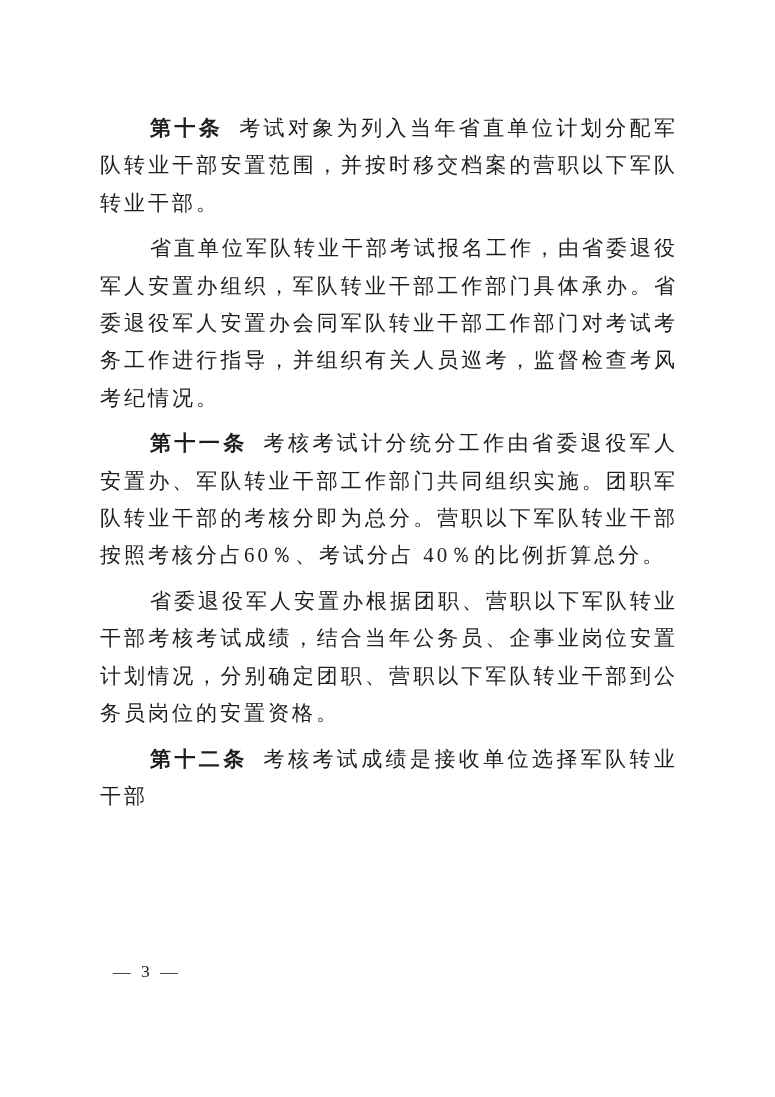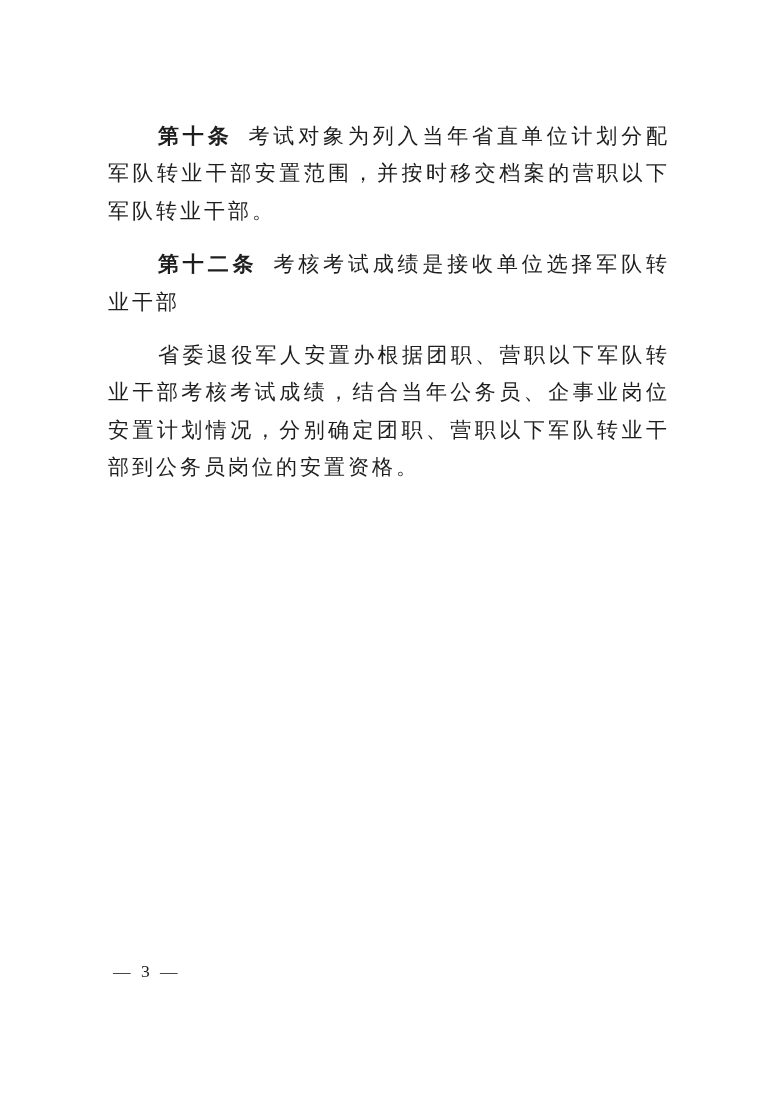--- a/index.html
+++ b/index.html
@@ -15,21 +15,21 @@
     overflow: hidden;
     font-family: "Liberation Serif", "DejaVu Serif", serif;
   }
   .content {
     position: absolute;
     left: 92px;
     top: 102px;
     width: 594px;
   }
   p.doc-para {
-    margin: 16px;
+    margin: 8px;
     padding: 0;
     font-size: 21px;
     line-height: 37.4px;
     letter-spacing: 3px;
     color: #1e1e1e;
     text-align: justify;
     text-align-last: left;
     text-indent: 50px;
   }
   .article-label {
@@ -52,20 +52,22 @@
   }
 </style>
 </head>
 <body>
 
 <div class="page">
   <div class="content">
   <p class="doc-para"><b class="article-label">第十条</b><span class="para-text">考试对象为列入当年省直单位计划分配军队转业干部安置范围，并按时移交档案的营职以下军队转业干部。</span></p>
 
 
+  <p class="doc-para"><span class="para-text">省直单位军队转业干部考试报名工作，由省委退役军人安置办组织，军队转业干部工作部门具体承办。省委退役军人安置办会同军队转业干部工作部门对考试考务工作进行指导，并组织有关人员巡考，监督检查考风考纪情况。</span></p>
 
+  <p class="doc-para"><b class="article-label">第十一条</b><span class="para-text">考核考试计分统分工作由省委退役军人安置办、军队转业干部工作部门共同组织实施。团职军队转业干部的考核分即为总分。营职以下军队转业干部按照考核分占60％、考试分占 40％的比例折算总分。</span></p>
+
+  <p class="doc-para"><span class="para-text">省委退役军人安置办根据团职、营职以下军队转业干部考核考试成绩，结合当年公务员、企事业岗位安置计划情况，分别确定团职、营职以下军队转业干部到公务员岗位的安置资格。</span></p>
 
   <p class="doc-para"><b class="article-label">第十二条</b><span class="para-text">考核考试成绩是接收单位选择军队转业干部</span></p>
-
-  <p class="doc-para"><span class="para-text">省委退役军人安置办根据团职、营职以下军队转业干部考核考试成绩，结合当年公务员、企事业岗位安置计划情况，分别确定团职、营职以下军队转业干部到公务员岗位的安置资格。</span></p>
 </div>
   <div class="page-footer">— 3 —</div>
 </div>
 
 </body></html>

